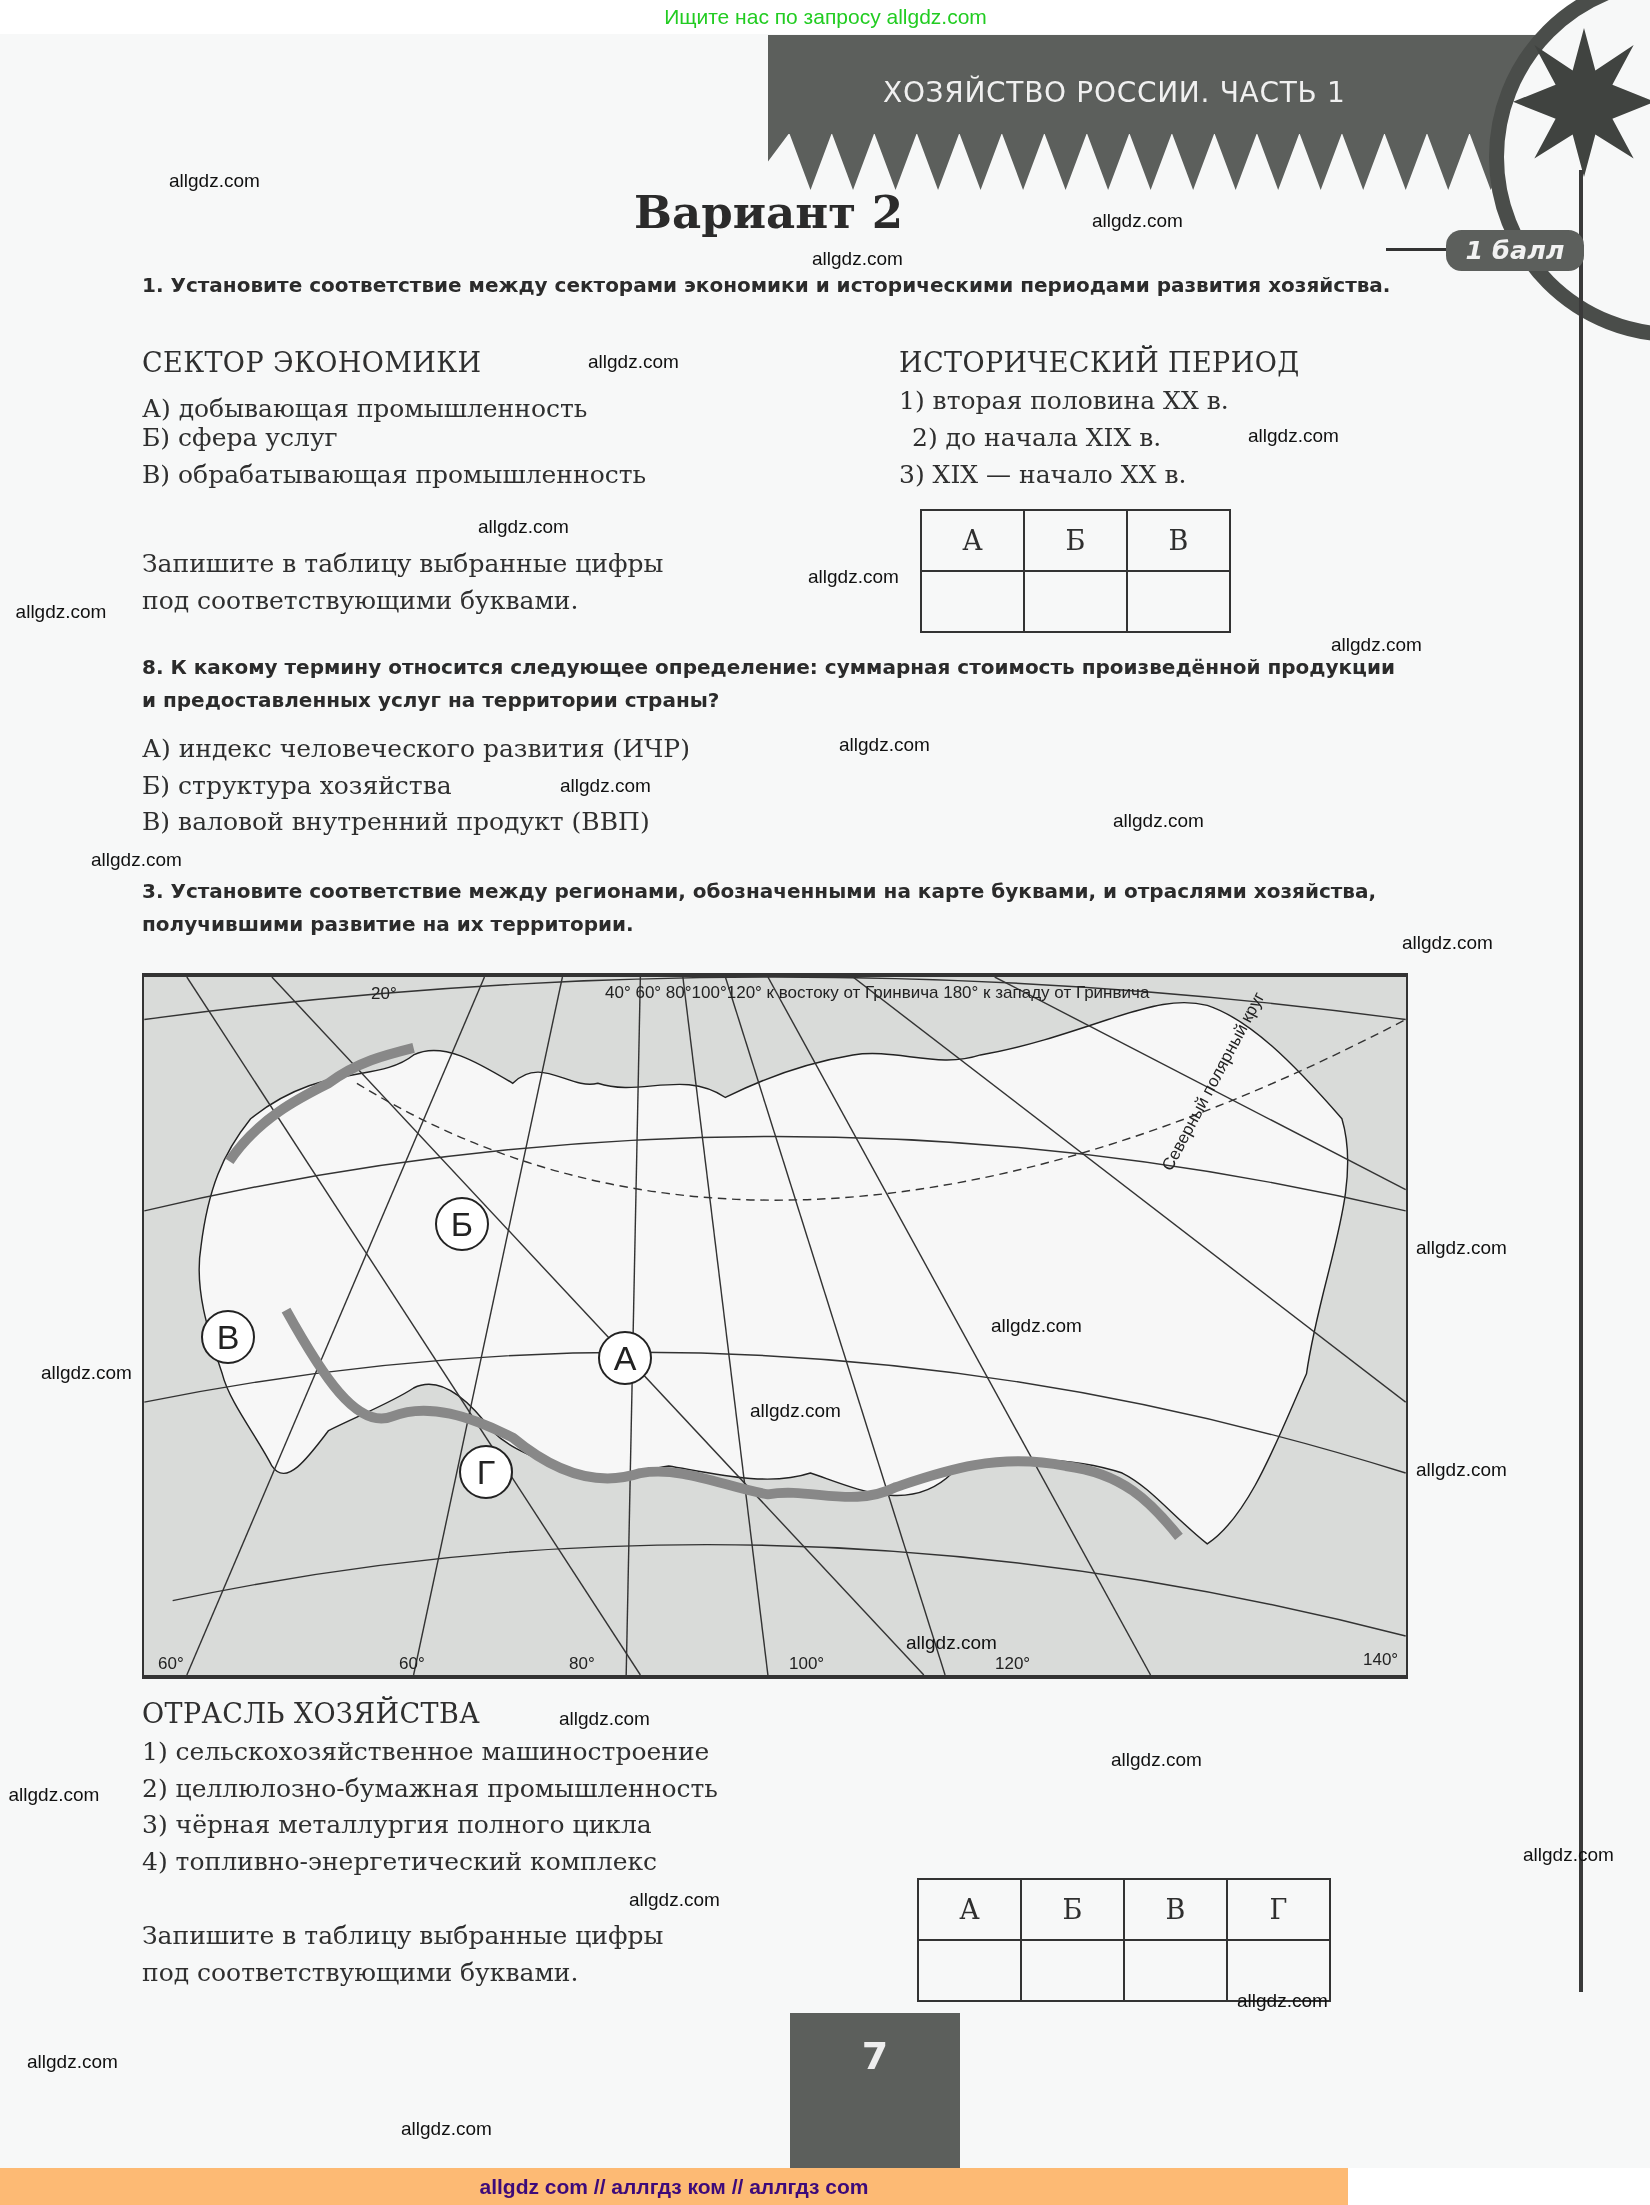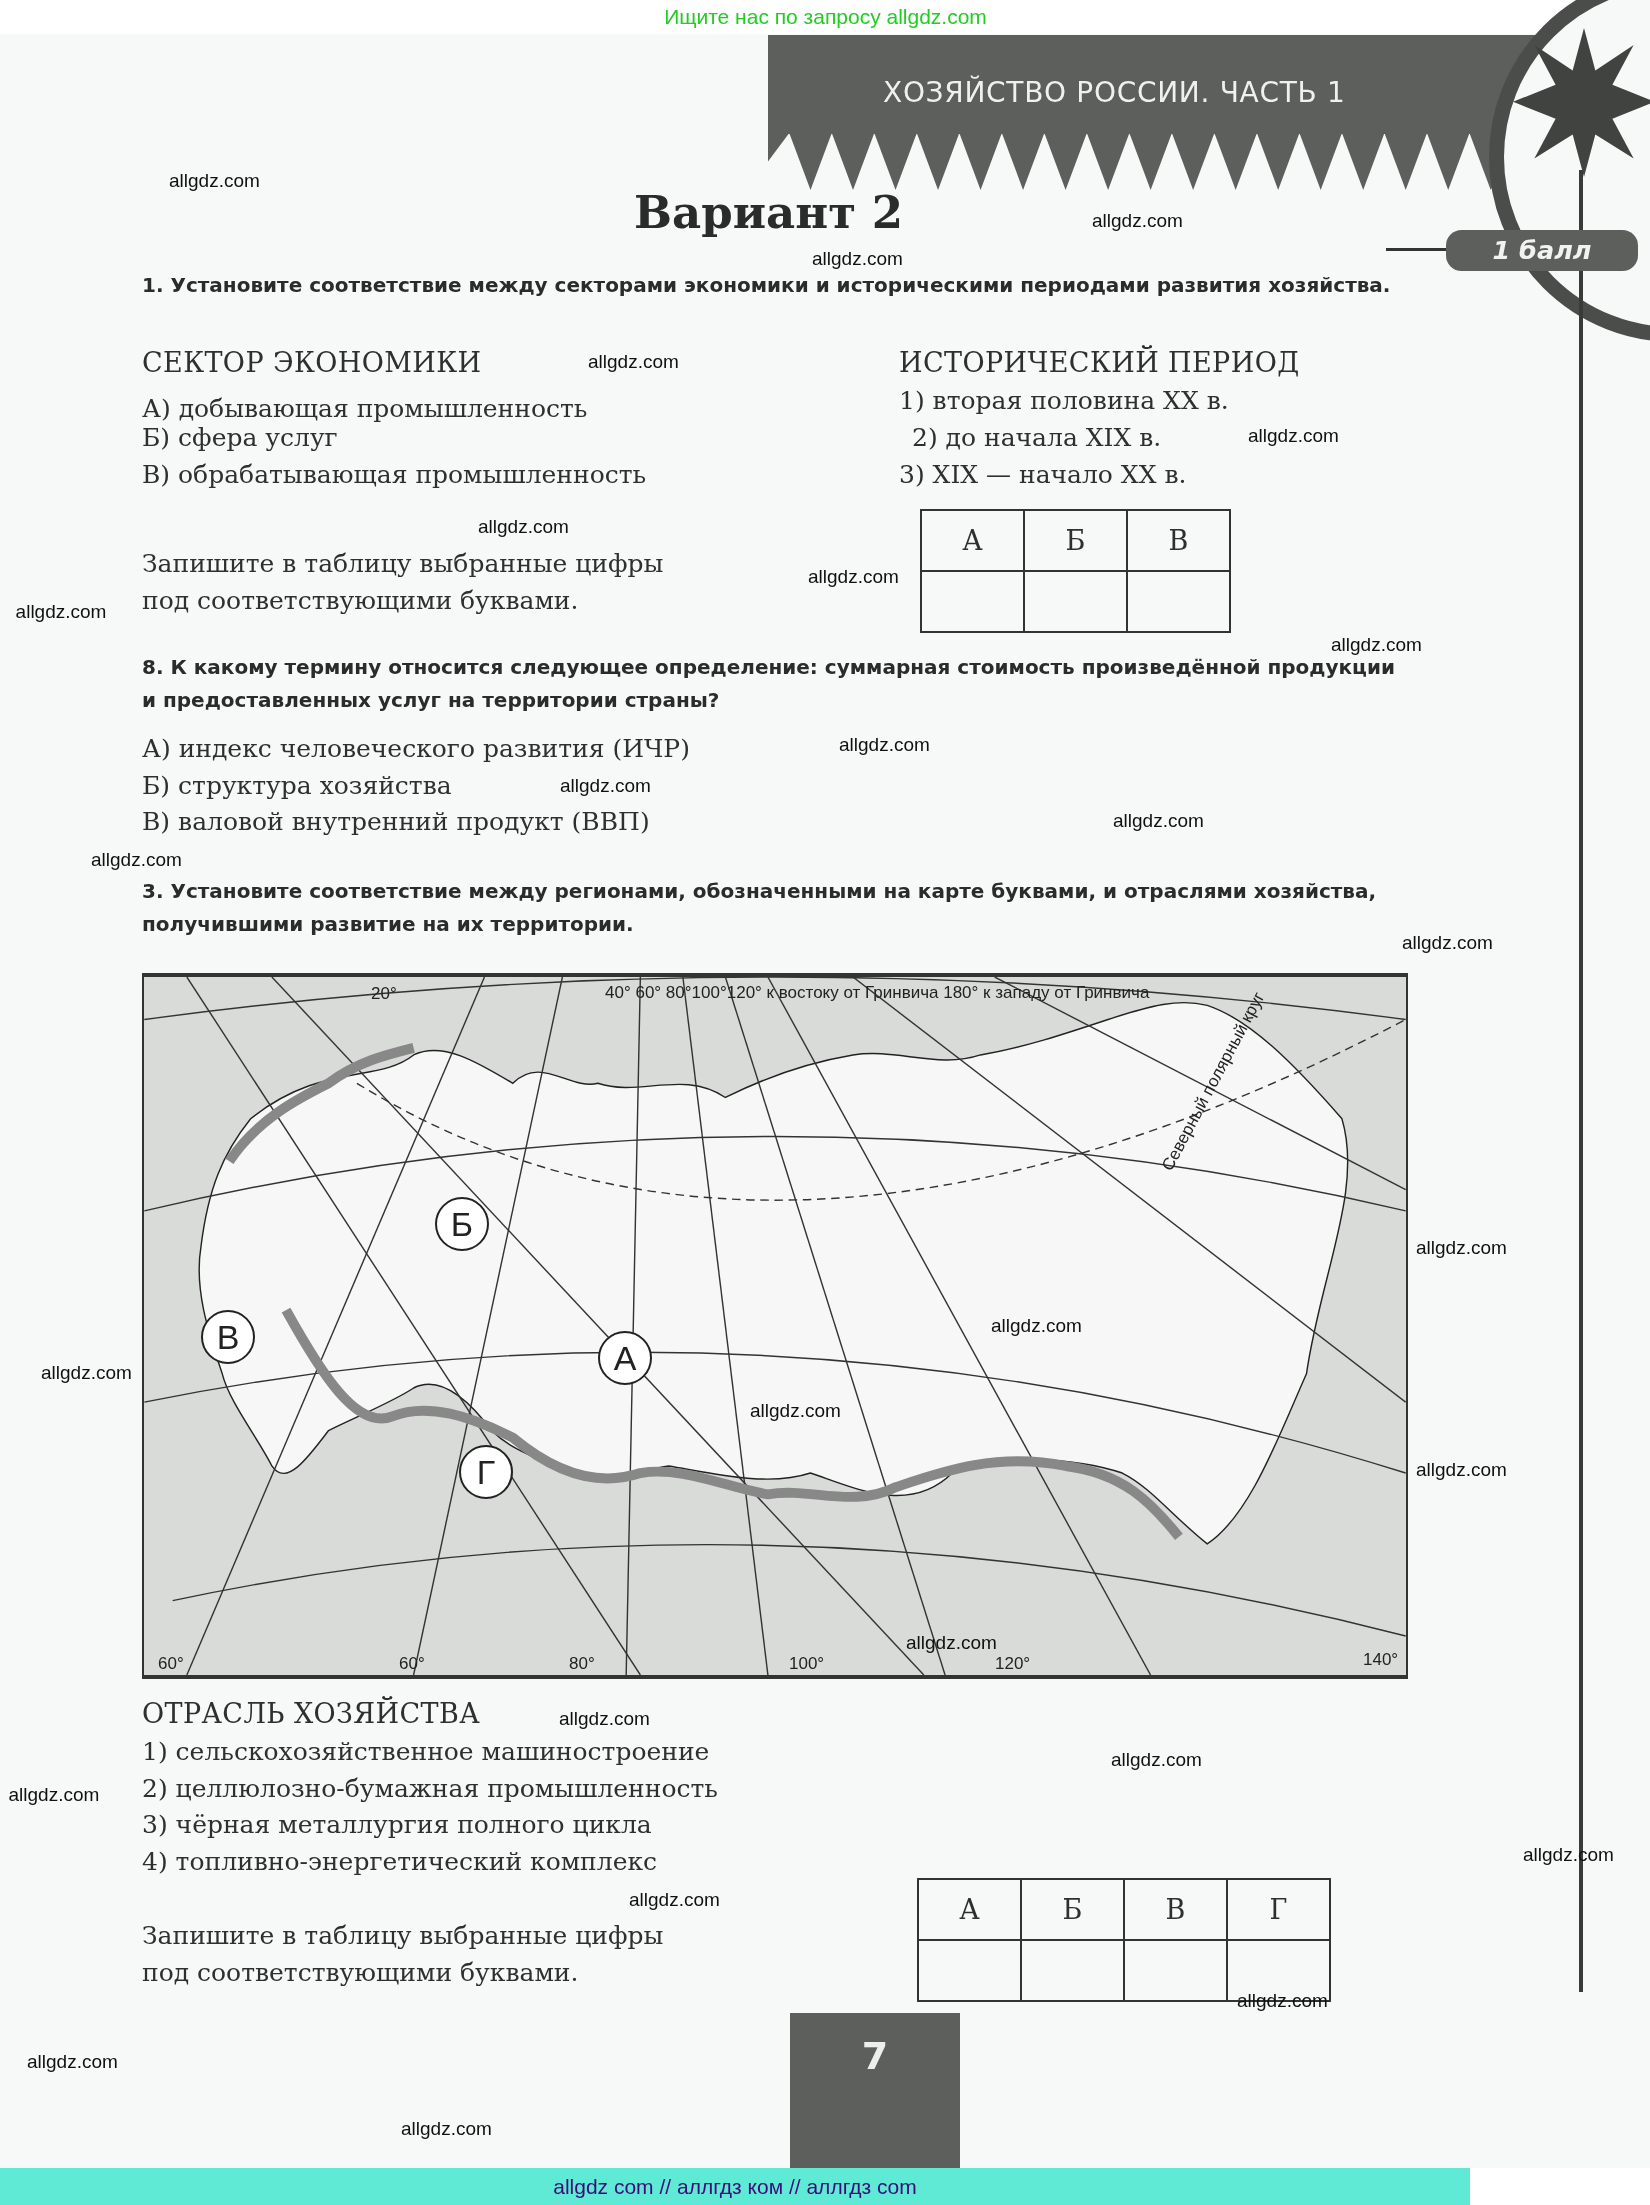--- a/index.html
+++ b/index.html
@@ -1,31 +1,31 @@
 <!DOCTYPE html>
 <html style="font-size:11.3px"><head>
 <meta charset="utf-8">
 <style>
   html, body { margin:0; padding:0; }
   body { width:1651px; height:2205px; position:relative; background:#ffffff; overflow:hidden;
          font-family:"DejaVu Serif", serif; color:#2a2a2a; }
   .page { position:absolute; left:0; top:34px; width:1651px; height:2134px; background:#f7f8f8; }
   .topbar { position:absolute; left:0; top:0; width:1651px; height:34px; background:#fff; text-align:center; }
   .topbar span { font-family:"Liberation Sans", sans-serif; font-size:21px; color:#22cc22; line-height:34px; }
-  .bottombar { position:absolute; left:0; top:2168px; width:1470px; height:38px; background:#5eead4; text-align:center; }
+  .bottombar { position:absolute; left:0; top:2168px; width:1348px; height:38px; background:#fdba74; text-align:center;font-weight:bold; }
   .bottombar span { font-family:"Liberation Sans", sans-serif; font-size:21px; color:#3d0a7a; line-height:38px; }
   .wm { position:absolute; font-family:"Liberation Sans", sans-serif; font-size:19px; color:#111; }
   .banner { position:absolute; left:768px; top:35px; width:773px; height:99px; background:#5c5f5c; }
   .banner-teeth { position:absolute; left:768px; top:133px; width:744px; height:57px; }
   .banner-title { position:absolute; left:883px; top:76px; font-family:"DejaVu Sans", sans-serif; font-size:28px; color:#f0f0f0; letter-spacing:0.7px; }
   .star-circle { position:absolute; left:1489px; top:-28px; width:340px; height:340px; border-radius:50%; border:15.6px solid #4a4d4a; background:#f7f8f8; }
   .star { position:absolute; left:1513px; top:28px; width:142px; height:149px; }
   .vline { position:absolute; left:1579px; top:170px; width:4.3px; height:1822px; background:#3a3a3a; }
   .ball-line { position:absolute; left:1386px; top:248px; width:60px; height:2.8px; background:#333; }
-  .ball { position:absolute; left:1446px; top:230px; width:192px; height:41px; background:#5c5f5c; border-radius:15.6px;
+  .ball { position:absolute; left:1446px; top:230px; width:138px; height:41px; background:#5c5f5c; border-radius:15.6px;
           color:#f2f2f2; font-family:"DejaVu Sans", sans-serif; font-style:italic; font-weight:bold; font-size:25.5px; text-align:center; line-height:41px; }
   .title { position:absolute; left:634px; top:186px; font-family:"DejaVu Serif", serif; font-weight:bold; font-size:45px; color:#2b2b2b; }
   .q { position:absolute; left:142px; font-family:"DejaVu Sans", sans-serif; font-weight:bold; font-size:20px; line-height:33px; color:#2b2b2b; width:1269px; }
   .hdr { position:absolute; font-family:"DejaVu Serif", serif; font-size:27px; color:#2f2f2f; letter-spacing:0.4px; }
   .opt { position:absolute; font-family:"DejaVu Serif", serif; font-size:25px; color:#2f2f2f; white-space:nowrap; }
   table.ans { position:absolute; border-collapse:collapse; }
   table.ans td { border:2.1px solid #333; width:99px; height:57px; text-align:center; vertical-align:middle;
                  font-family:"DejaVu Serif", serif; font-size:27px; color:#2f2f2f; }
   .map { position:absolute; left:142px; top:973px; width:1262px; height:698px; border:2.1px solid #333; border-top:4.3px solid #333; border-bottom:4.3px solid #333; background:#d9dbd9; overflow:hidden; }
   .map-lbl { position:absolute; font-family:"Liberation Sans", sans-serif; font-size:17px; color:#222; white-space:nowrap; }

